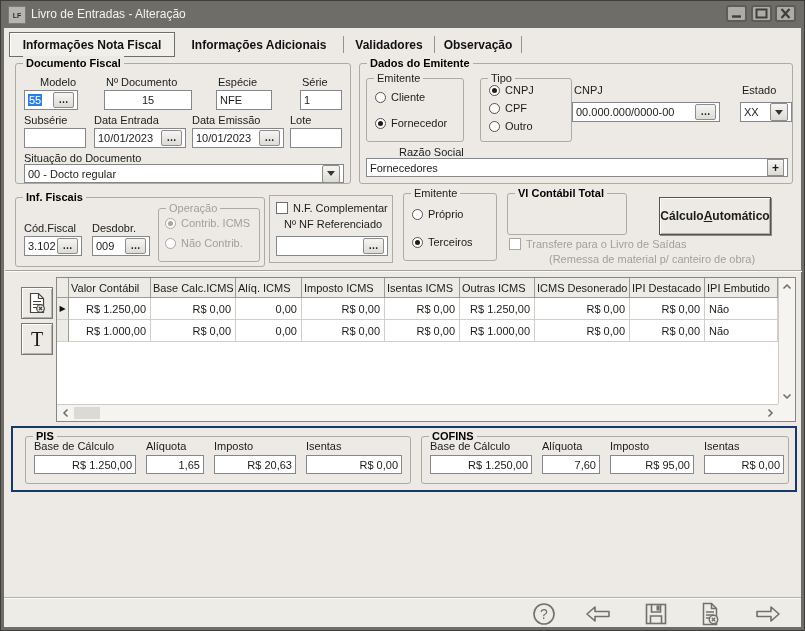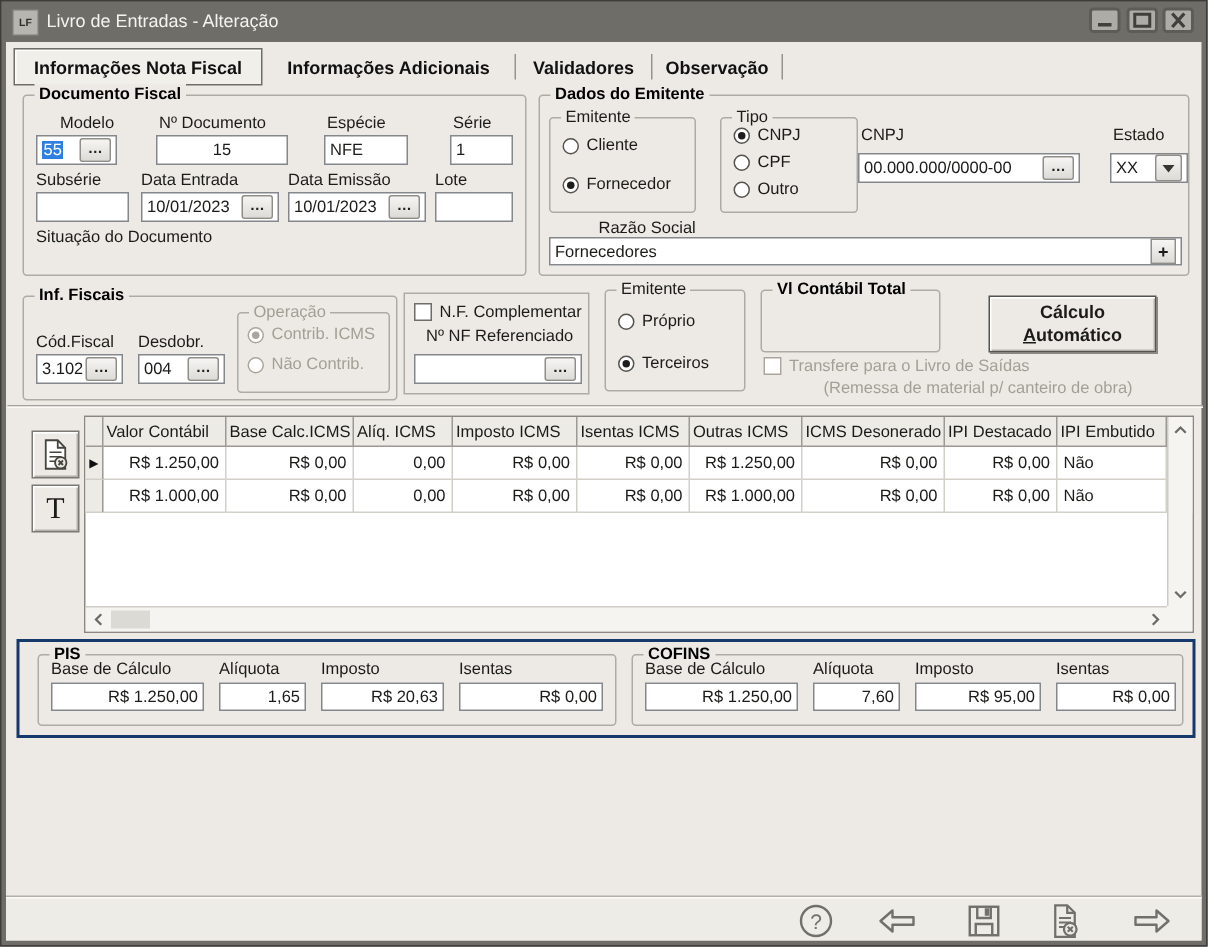--- a/index.html
+++ b/index.html
@@ -53,21 +53,21 @@
   .radio.on::after{content:"";position:absolute;left:2px;top:2px;right:2px;bottom:2px;border-radius:50%;background:#1e1d1b;}
   .ritem.dis{color:#a39f96;}
   .ritem.dis .radio{border-color:#aaa69d;}
   .ritem.dis .radio.on::after{background:#aaa69d;}
   .cb{flex:none;width:12px;height:12px;border:1px solid #6f6d68;background:#fff;box-sizing:border-box;}
   .cbrow{position:absolute;display:flex;align-items:center;gap:5px;font-size:11px;white-space:nowrap;}
   .cbrow.dis{color:#a39f96;}
   .cbrow.dis .cb{border-color:#aaa69d;}
   .btn3d{position:absolute;background:#edeae5;border:1px solid #7b7975;box-sizing:border-box;
     box-shadow:inset 1px 1px 0 #ffffff, inset -1px -1px 0 #b4b1ab;display:flex;align-items:center;justify-content:center;}
-  .calcbtn{flex-direction:column;font-weight:bold;font-size:12px;line-height:15px;border:1px solid #55534e;
+  .calcbtn{flex-direction:row;font-weight:bold;font-size:12px;line-height:15px;border:1px solid #55534e;
     box-shadow:inset 1px 1px 0 #ffffff, inset -1px -1px 0 #b4b1ab, 1px 1px 0 #8a8884;}
   .calcbtn .l2::first-letter{text-decoration:underline;}
   .hdiv{position:absolute;height:0;border-top:1px solid #a5a29b;border-bottom:1px solid #fbfaf7;}
   
   .grid{position:absolute;left:55px;top:276px;width:740px;height:145px;background:#fff;
     border:1px solid #8a8781;box-sizing:border-box;overflow:hidden;}
   .ghead{display:flex;height:20px;background:#edebe6;}
   .hc{box-sizing:border-box;border-right:1px solid #9d9a95;border-bottom:1px solid #9d9a95;
     display:flex;align-items:center;padding:0 2px;font-size:11px;white-space:nowrap;overflow:hidden;}
   .grow{display:flex;height:22px;background:#fff;}
@@ -164,20 +164,26 @@
     </div>
     <div class="tbox" style="left:176px;top:64px;width:92px;">
       <span class="val">10/01/2023</span>
       <span class="ebtn">…</span>
     </div>
     <div class="tbox" style="left:274px;top:64px;width:52px;">
       <span class="val"></span>
     </div>
 
     <span class="lbl" style="left:8px;top:88px;">Situação do Documento</span>
+    <div class="tbox" style="left:8px;top:100px;width:320px;height:19px;">
+      <span class="val">00 - Docto regular</span>
+      <span class="ddbtn">
+          <span class="tri"></span>
+        </span>
+    </div>
   </div>
 
   <div class="group" style="left:358px;top:62px;width:434px;height:121px;">
     <span class="gcap">Dados do Emitente</span>
 
     <div class="group" style="left:6px;top:14px;width:98px;height:64px;">
       <span class="gcap reg">Emitente</span>
       <div class="ritem" style="left:8px;top:12px;">
         <span class="radio"></span>
         <span>Cliente</span>
@@ -227,21 +233,21 @@
 
   <div class="group" style="left:14px;top:196px;width:250px;height:70px;">
     <span class="gcap">Inf. Fiscais</span>
     <span class="lbl" style="left:8px;top:24px;">Cód.Fiscal</span>
     <div class="tbox" style="left:8px;top:38px;width:58px;">
       <span class="val">3.102</span>
       <span class="ebtn">…</span>
     </div>
     <span class="lbl" style="left:76px;top:24px;">Desdobr.</span>
     <div class="tbox" style="left:76px;top:38px;width:58px;">
-      <span class="val">004</span>
+      <span class="val">009</span>
       <span class="ebtn">…</span>
     </div>
     <div class="group" style="left:142px;top:10px;width:102px;height:54px;">
       <span class="gcap dis">Operação</span>
       <div class="ritem dis" style="left:6px;top:8px;">
         <span class="radio on"></span>
         <span>Contrib. ICMS</span>
       </div>
       <div class="ritem dis" style="left:6px;top:28px;">
         <span class="radio"></span>

